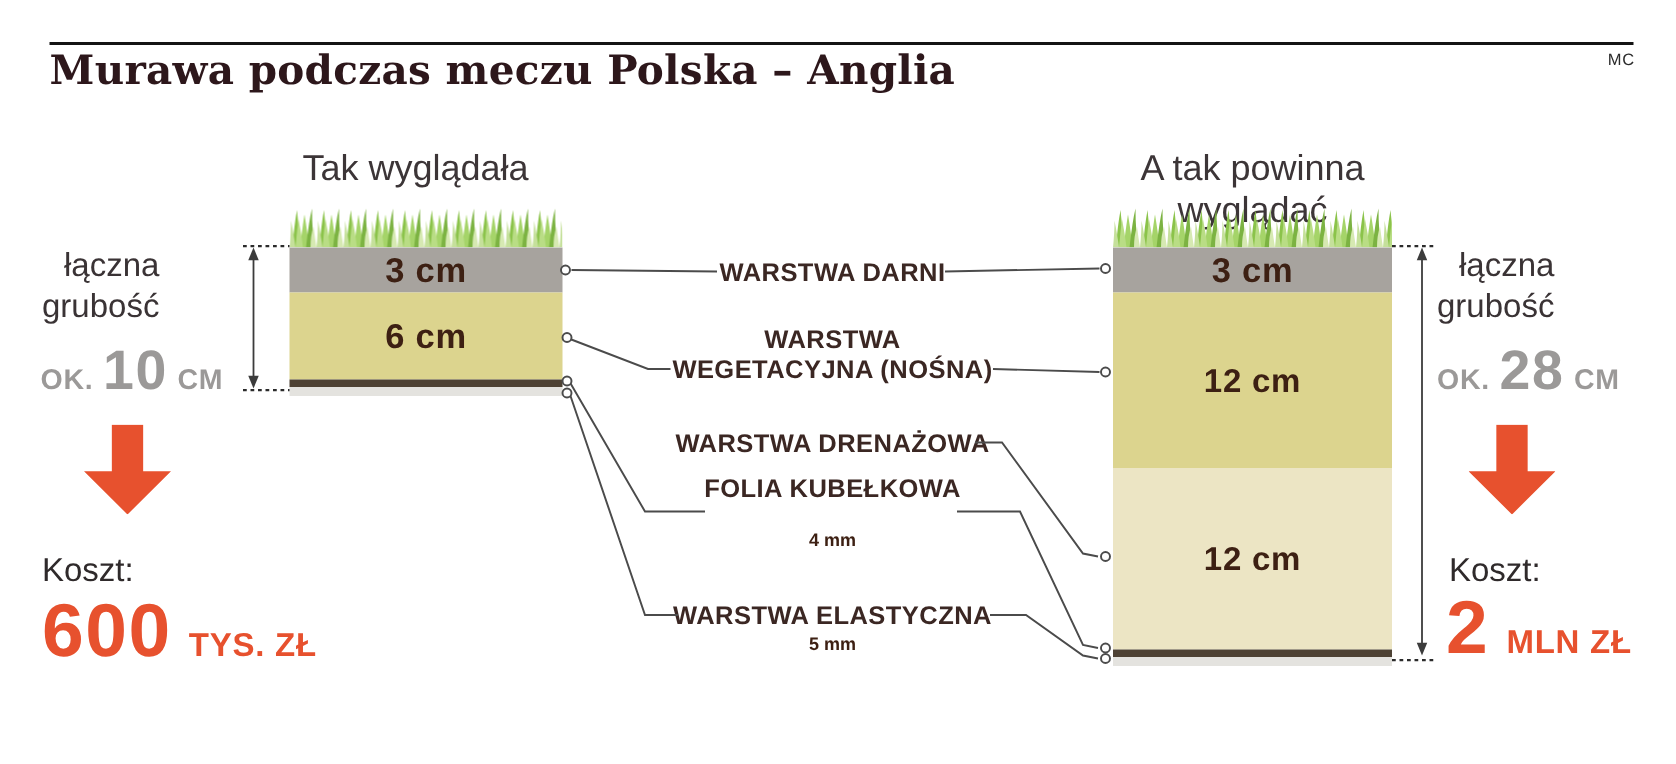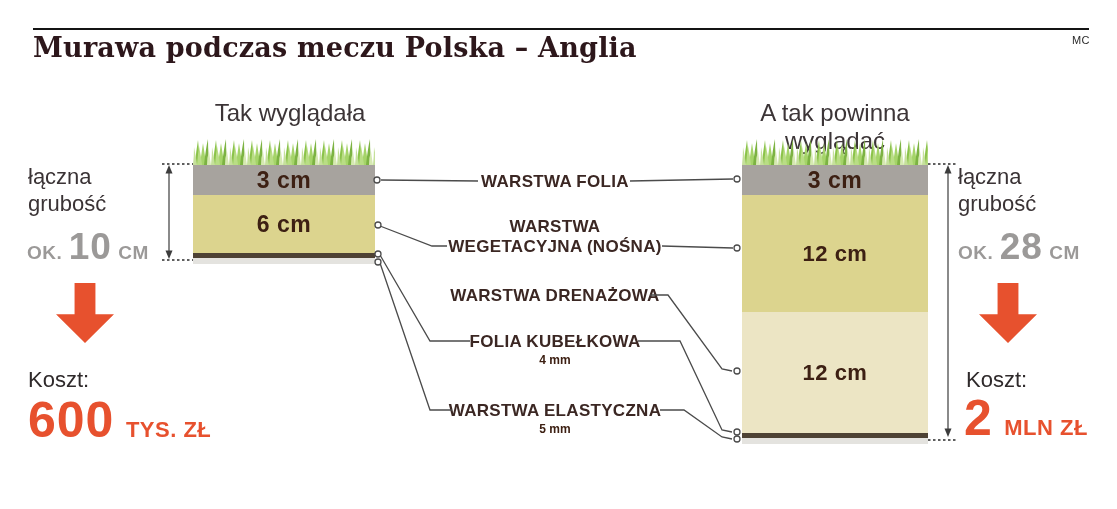--- a/index.html
+++ b/index.html
@@ -17,42 +17,42 @@
   *{margin:0;padding:0;box-sizing:border-box;}
   body{background:#fff;font-family:"Liberation Sans",sans-serif;}
   .canvas{position:relative;width:1117px;height:501px;background:#fff;overflow:hidden;}
 
   .top-rule{position:absolute;left:33px;top:28px;width:1056px;height:2px;background:#141414;}
   .credit{position:absolute;left:1056px;top:34px;width:34px;font-size:11px;color:#2a2a2a;text-align:right;letter-spacing:.5px;}
   .main-title{position:absolute;left:33px;top:32px;font-family:"DejaVu Serif","Liberation Serif",serif;
     font-weight:bold;font-size:27px;color:#2d171b;letter-spacing:.2px;}
 
   .col-heading{position:absolute;top:99px;font-size:24px;color:#3c3537;text-align:center;}
-  .heading-left{left:165px;width:250px;}
+  .heading-left{left:152px;width:250px;}
   .heading-right{left:715px;width:240px;}
 
   .soil-block{position:absolute;}
   .soil-left{left:193px;top:138px;width:182px;}
   .soil-right{left:742px;top:138px;width:186px;}
   .grass{display:block;width:100%;height:27px;}
   .layer{display:flex;align-items:center;justify-content:center;
     font-weight:bold;font-size:23px;color:var(--layer-ink);letter-spacing:.5px;}
   .layer-gray{background:var(--layer-gray);height:30px;}
   .l-khaki6{background:var(--layer-khaki);height:58px;}
   .r-khaki12{background:var(--layer-khaki);height:117px;font-size:22px;}
   .r-cream12{background:var(--layer-cream);height:121px;font-size:22px;}
   .strip-brown{height:5px;background:var(--strip-brown);}
   .strip-light{height:6px;background:var(--strip-light);}
 
   .mid-label{position:absolute;left:415px;width:280px;text-align:center;
     font-size:17px;font-weight:bold;color:var(--label-ink);letter-spacing:.3px;line-height:20px;}
   .mid-size{position:absolute;left:415px;width:280px;text-align:center;
     font-size:12px;font-weight:bold;color:var(--layer-ink);}
 
-  .thickness{position:absolute;font-size:22px;line-height:27px;color:#3a3335;}
+  .thickness{position:absolute;font-size:22px;line-height:27px;color:#3a3335;text-align:right;}
   .thick-left{left:28px;top:163px;}
   .thick-right{left:958px;top:163px;}
   .thick-val{position:absolute;white-space:nowrap;color:var(--muted-number);font-weight:bold;}
   .tv-left{left:27px;top:226px;}
   .tv-right{left:958px;top:226px;}
   .thick-val .ok{font-size:19px;letter-spacing:.5px;}
   .thick-val .big{font-size:37px;letter-spacing:1px;margin:0 2px;}
   .thick-val .unit{font-size:19px;letter-spacing:.5px;}
 
   .down-arrow{position:absolute;top:283px;width:58px;height:60px;background:var(--accent-red);
@@ -120,25 +120,25 @@
     <div class="layer r-khaki12">
       <span>12 cm</span>
     </div>
     <div class="layer r-cream12">
       <span>12 cm</span>
     </div>
     <div class="strip-brown"></div>
     <div class="strip-light"></div>
   </div>
 
-  <div class="mid-label" style="top:172px">WARSTWA FOLIA</div>
+  <div class="mid-label" style="top:172px">WARSTWA DARNI</div>
   <div class="mid-label" style="top:217px">WARSTWA</div>
   <div class="mid-label" style="top:237px">WEGETACYJNA (NOŚNA)</div>
   <div class="mid-label" style="top:286px">WARSTWA DRENAŻOWA</div>
-  <div class="mid-label" style="top:332px">FOLIA KUBEŁKOWA</div>
+  <div class="mid-label" style="top:316px">FOLIA KUBEŁKOWA</div>
   <div class="mid-size" style="top:353px">4 mm</div>
   <div class="mid-label" style="top:401px">WARSTWA ELASTYCZNA</div>
   <div class="mid-size" style="top:422px">5 mm</div>
 
   <div class="thickness thick-left">
     <div>łączna</div>
     <div>grubość</div>
   </div>
   <div class="thick-val tv-left">
     <span class="ok">OK.</span>

